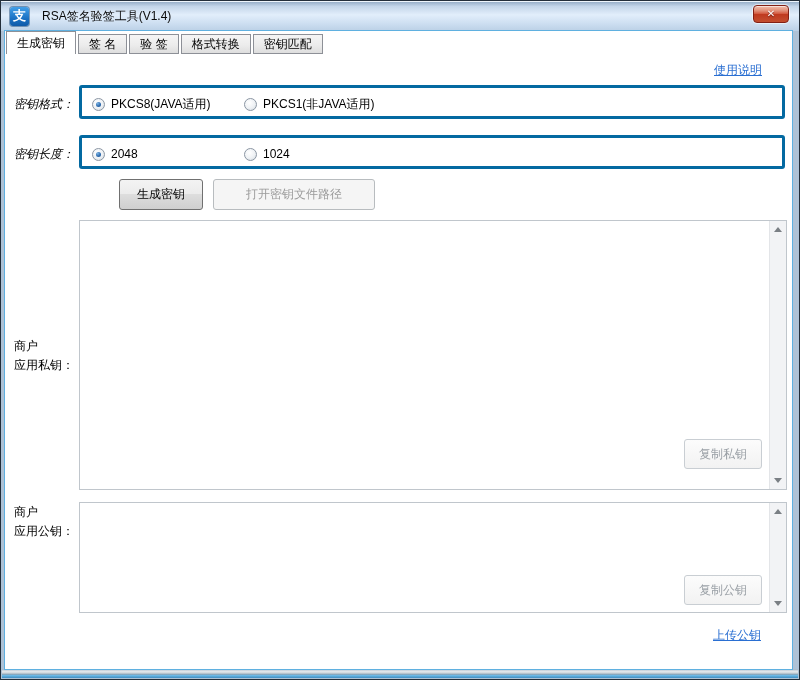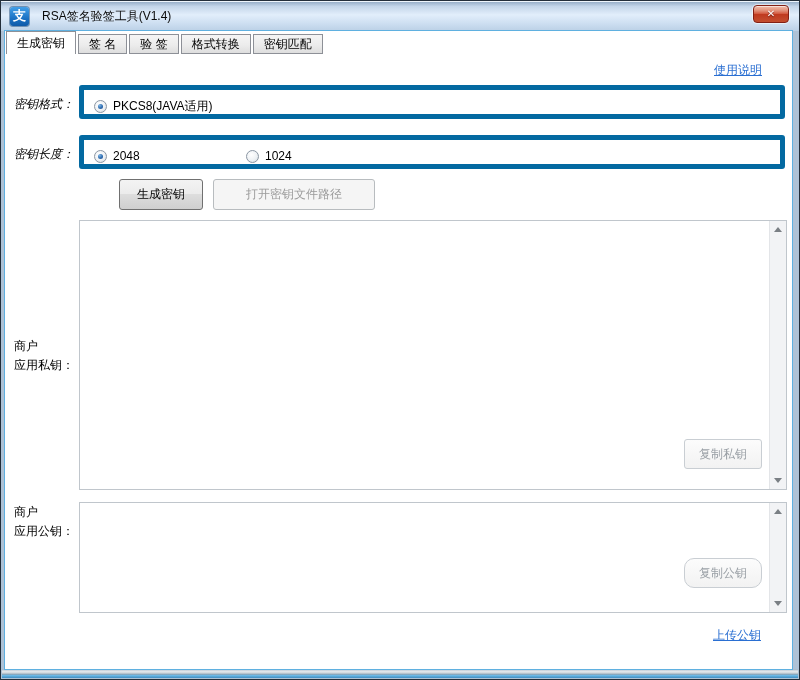--- a/index.html
+++ b/index.html
@@ -60,21 +60,21 @@
   .link { position:absolute; color:#2a6fd2; text-decoration:underline; cursor:pointer; }
   .link-announcement { left:91px; top:31px; }
   .link-help { right:30px; top:31px; }
   .link-upload { right:31px; top:596px; }
   
   .rowlabel { position:absolute; left:9px; color:#000;font-style:italic; }
   .rowlabel-format { top:65px; }
   .rowlabel-length { top:115px; }
   .groupbox {
     position:absolute; left:74px; width:706px; height:34px;
-    border:5px solid #0369a1; border-radius:3px; background:#fff;
+    border:3px solid #0369a1; border-radius:3px; background:#fff;
   }
   .box-format { top:54px; }
   .box-length { top:104px; }
   .radio-opt { position:absolute; top:0; height:32px; display:flex; align-items:center; gap:6px; cursor:pointer; }
   .radio-opt.opt1 { left:10px; }
   .radio-opt.opt2 { left:162px; }
   .radio {
     width:13px; height:13px; border-radius:50%;
     border:1px solid #8b96a3;
     background:radial-gradient(circle at 40% 35%, #ffffff 0%, #eef1f4 55%, #cfd6dc 100%);
@@ -98,21 +98,21 @@
     left:208px; top:148px; width:162px; height:31px;
     border:1px solid #b8bcbf; background:#f5f5f5; color:#9b9b9b;
   }
   .btn-copy {
     width:78px; height:30px;
     border:1px solid #c9ced3;
     background:linear-gradient(180deg,#fcfcfc 0%,#f2f2f2 100%);
     color:#9aa0a6;
   }
   .btn-copy-private { right:24px; bottom:20px; }
-  .btn-copy-public  { right:24px; bottom:24px;border-radius:10px; }
+  .btn-copy-public  { right:24px; bottom:7px; }
   
   .fieldlabel { position:absolute; left:9px; line-height:19px; }
   .fieldlabel-private { top:306px; }
   .fieldlabel-public  { top:472px; }
   .fieldlabel span { display:block; }
   .bigbox {
     position:absolute; left:74px; width:708px;
     border:1px solid #c0c6cc; background:#fff;padding-left:37px;
   }
   .bigbox-private { top:189px; height:270px; }
@@ -157,20 +157,24 @@
     </div>
 
     <a class="link link-help">使用说明</a>
 
     <div class="rowlabel rowlabel-format">密钥格式：</div>
     <div class="groupbox box-format">
       <div class="radio-opt opt1">
         <span class="radio checked"></span>
         <span>PKCS8(JAVA适用)</span>
       </div>
+      <div class="radio-opt opt2">
+        <span class="radio"></span>
+        <span>PKCS1(非JAVA适用)</span>
+      </div>
     </div>
 
     <div class="rowlabel rowlabel-length">密钥长度：</div>
     <div class="groupbox box-length">
       <div class="radio-opt opt1">
         <span class="radio checked"></span>
         <span>2048</span>
       </div>
       <div class="radio-opt opt2">
         <span class="radio"></span>

